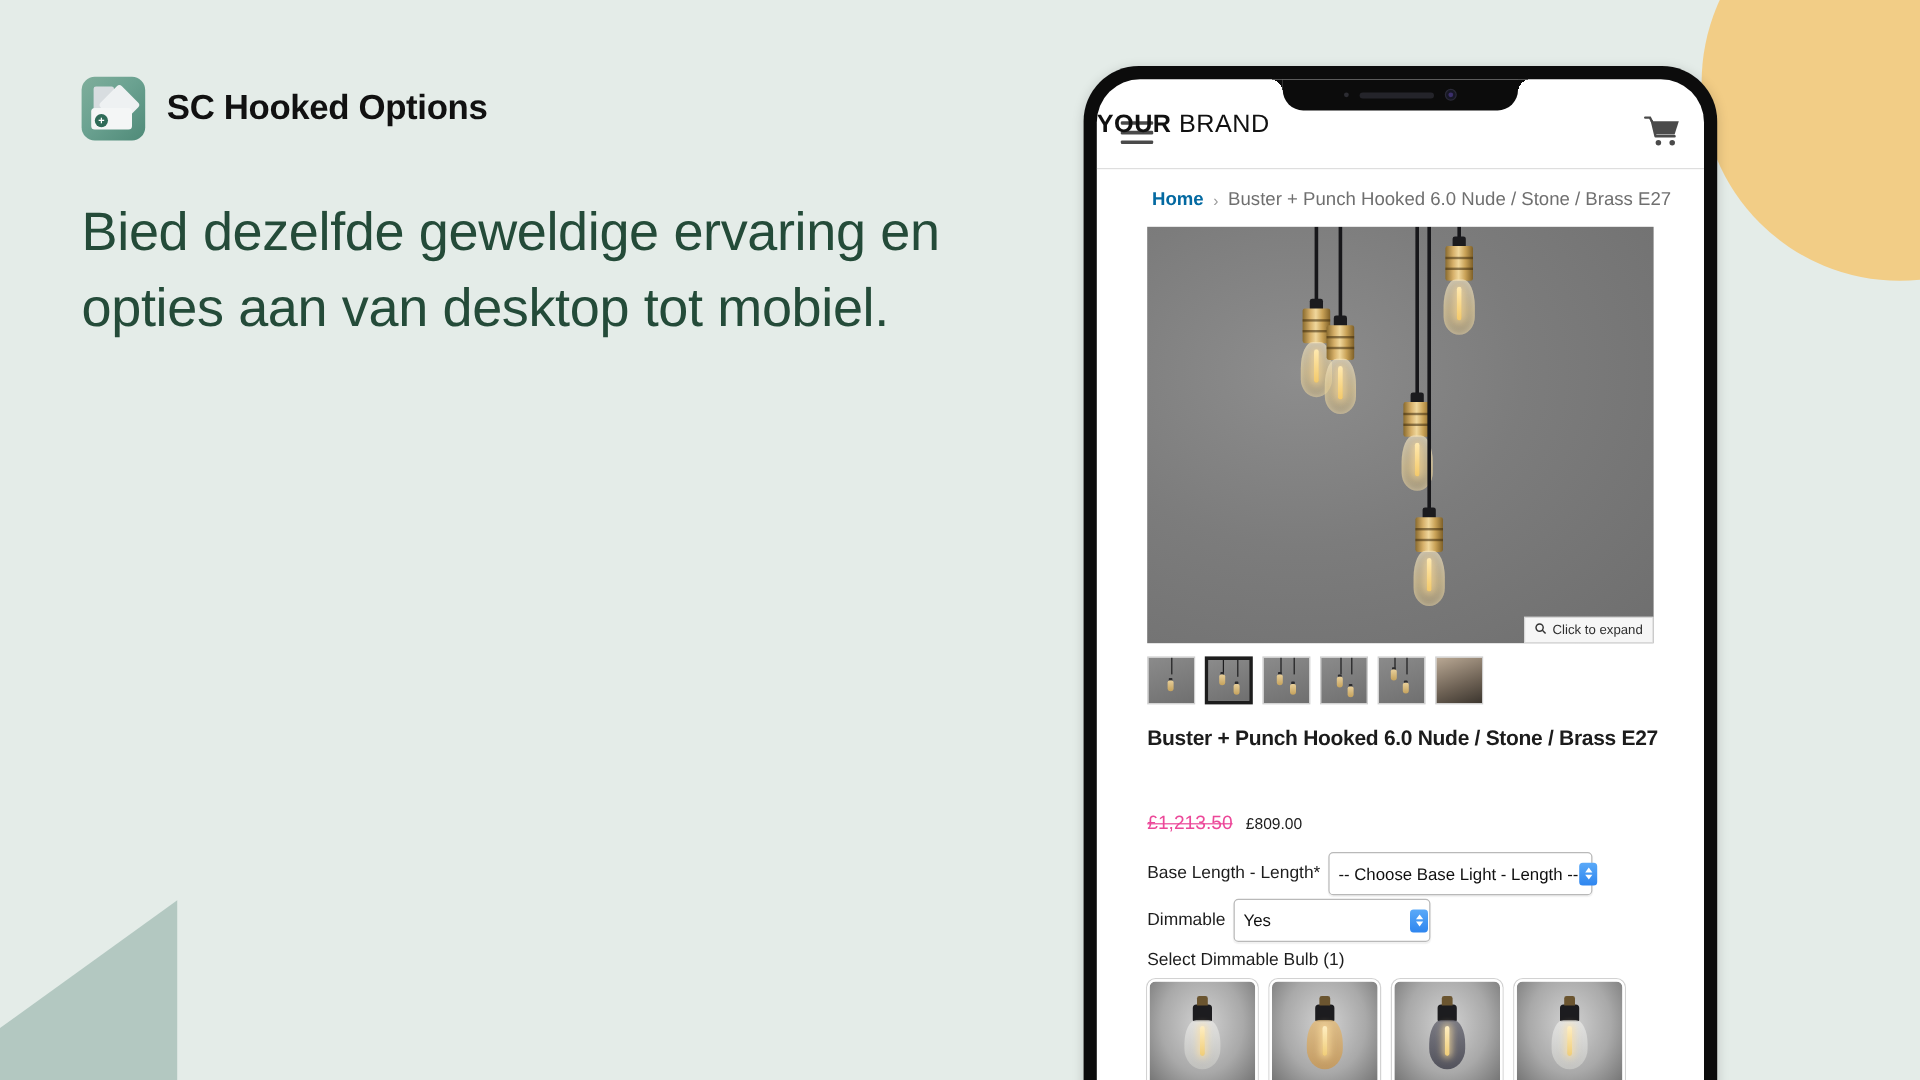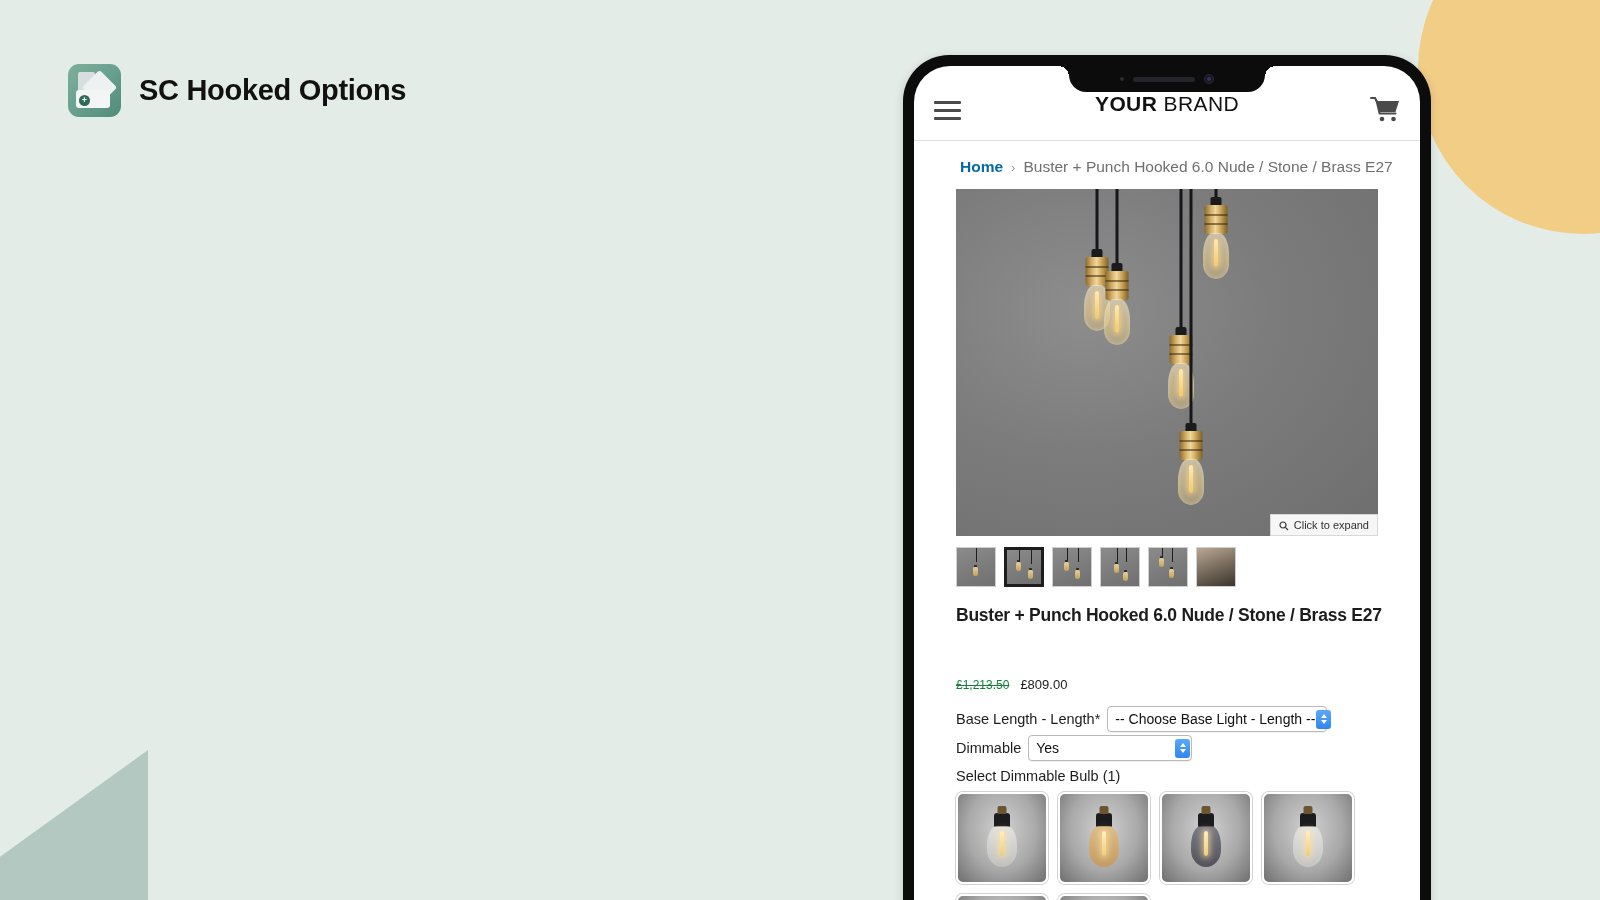--- a/index.html
+++ b/index.html
@@ -191,21 +191,21 @@
   }
   .hamburger span {
     display: block;
     height: 3px;
     background: #4a4a4a;
     border-radius: 1px;
   }
   .store-logo {
     position: absolute;
     left: 0; right: 0; top: 26px;
-    text-align: center;
+    text-align: left;
     font-size: 21px;
     color: #111;
     letter-spacing: 0.4px;
     pointer-events: none;
   }
   .store-logo .lg-bold { font-weight: bold; }
   .store-logo .lg-reg { font-weight: normal; }
   .cart-icon {
     margin-left: auto;
     width: 30px; height: 28px;
@@ -300,21 +300,21 @@
   }
   .zoom-badge {
     position: absolute;
     right: 0; bottom: 0;
     background: #f6f6f6;
     border: 1px solid #d8d8d8;
     padding: 4px 8px;
     font-size: 11px;
     color: #2f2f2f;
     display: flex;
-    align-items: flex-end;
+    align-items: flex-start;
     gap: 5px;
     cursor: pointer;
   }
   .thumbs {
     display: flex;
     gap: 8px;
     margin-top: 11px;
   }
   .thumb {
     width: 40px; height: 40px;
@@ -354,22 +354,22 @@
     letter-spacing: -0.25px;
     white-space: nowrap;
   }
   .price-row {
     margin-top: 9px;
     display: flex;
     align-items: baseline;
     gap: 11px;
   }
   .price-old {
-    font-size: 12px;
-    color: #15803d;
+    font-size: 16px;
+    color: #ec4899;
     text-decoration: line-through;
     margin-top: 43px;
   }
   .price-new {
     font-size: 13px;
     color: #1c1c1c;
   }
 
   
   .options { margin-top: 14px; }
@@ -381,21 +381,21 @@
   }
   .option-label {
     font-size: 14.5px;
     color: #1d1d1d;
     white-space: nowrap;
   }
   .native-select {
     display: inline-flex;
     align-items: center;
     justify-content: space-between;
-    height: 26px;
+    height: 36px;
     background: #fff;
     border: 1px solid #b9b9b9;
     border-radius: 4px;
     box-shadow: 0 1px 1px rgba(0,0,0,0.06);
     padding: 0 0 0 7px;
     font-size: 14px;
     color: #101010;
     cursor: pointer;
     white-space: nowrap;
   }
@@ -496,20 +496,21 @@
   <div class="brand-row">
     <div class="brand-logo">
       <div class="sheet-back"></div>
       <div class="sheet-diag"></div>
       <div class="sheet-front"></div>
       <div class="plus-badge">+</div>
     </div>
     <div class="brand-name">SC Hooked Options</div>
   </div>
 
+  <p class="subline">Bied dezelfde geweldige ervaring en opties aan van desktop tot mobiel.</p>
 
 </div>
 
 <div class="phone">
   <div class="phone-screen">
 
     <div class="notch">
       <div class="notch-dot"></div>
       <div class="notch-speaker"></div>
       <div class="notch-cam"></div>

